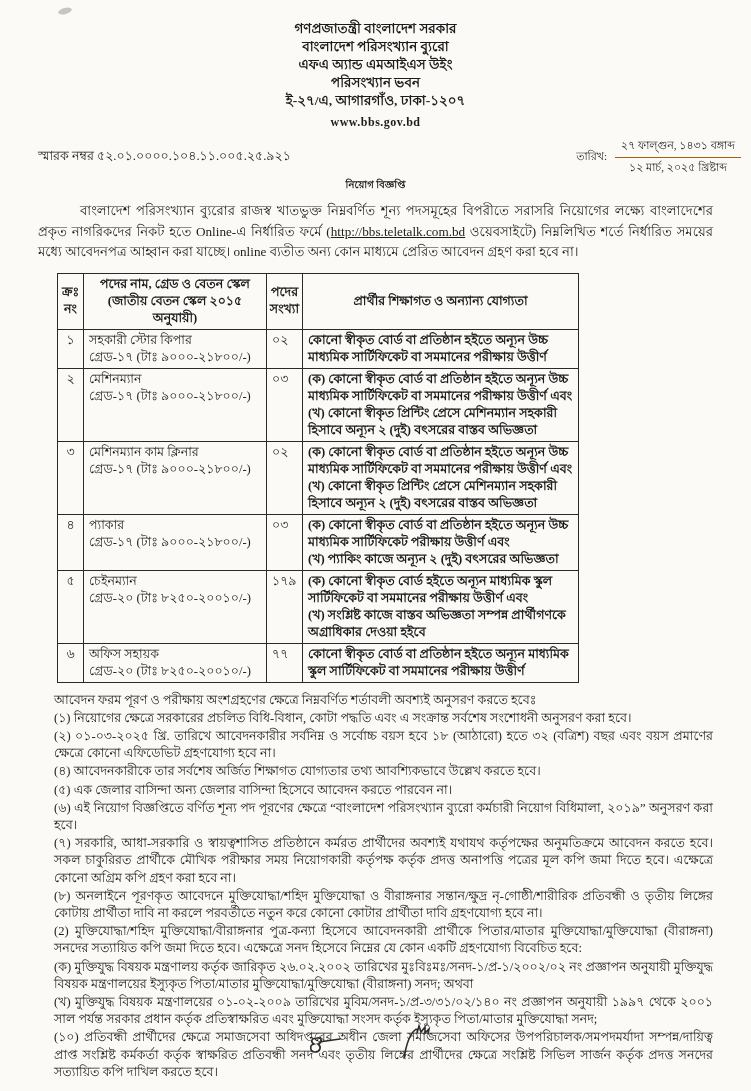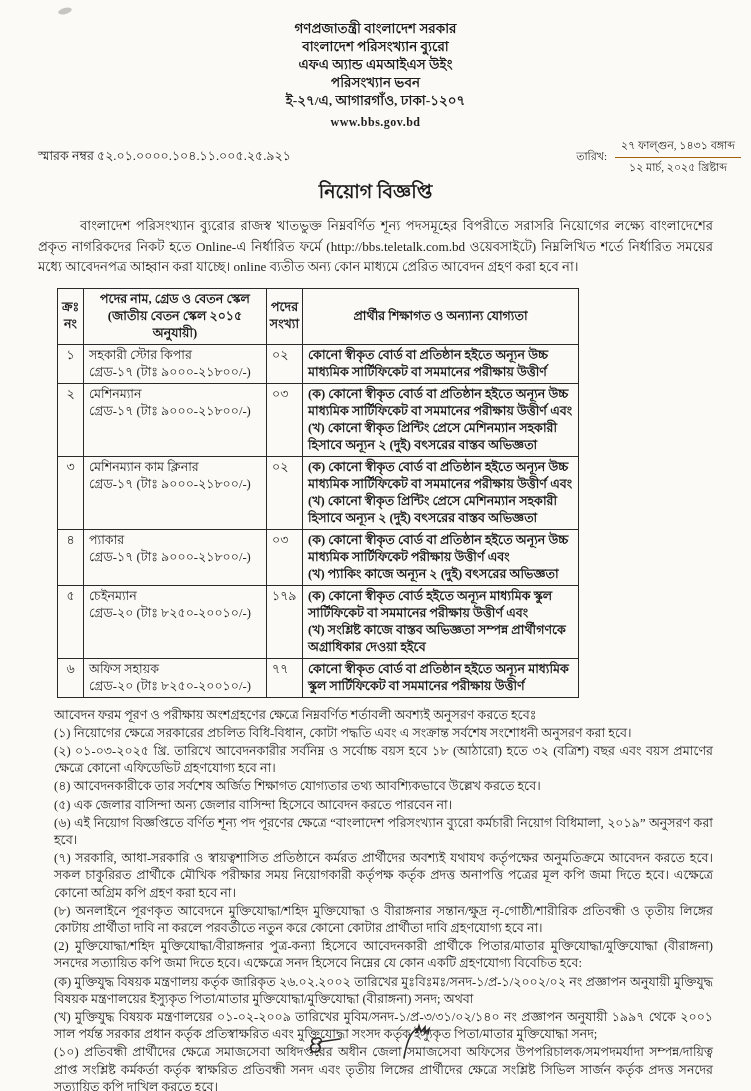--- a/index.html
+++ b/index.html
@@ -14,24 +14,24 @@
   .letterhead .lh-line{display:block;}
   .website{font-size:12px;font-weight:bold;letter-spacing:.5px;margin-top:3px;font-family:"Liberation Serif",serif;}
   
   .memo-row{position:relative;margin-top:6px;padding:0 12px 0 38px;height:38px;}
   .memo-text{font-size:12.6px;position:absolute;left:38px;top:10px;white-space:nowrap;}
   .date-block{position:absolute;right:10px;top:0;display:flex;align-items:center;gap:8px;font-size:11px;}
   .date-frac{display:flex;flex-direction:column;text-align:center;}
   .date-top{padding:0 6px 1px 6px;border-bottom:1px solid #a16207;}
   .date-bottom{padding-top:1px;}
   
-  .notice-title{text-align:center;font-size:19px;font-weight:bold;margin-top:2px;}
+  .notice-title{text-align:center;font-size:10px;font-weight:bold;margin-top:2px;}
   
   .intro{margin:7px 38px 0 38px;font-size:13.2px;line-height:20.5px;text-align:justify;text-indent:42px;}
-  .intro .link{cursor:pointer;color:inherit;}
+  .intro .link{text-decoration:underline;cursor:pointer;color:inherit;}
   
   table.vacancy{border-collapse:collapse;margin:10px 0 0 57px;width:522px;
     font-size:12.6px;line-height:17px;table-layout:fixed;}
   table.vacancy th,table.vacancy td{border:1px solid #2a2a2a;padding:2px 5px;vertical-align:top;}
   table.vacancy th{font-weight:bold;text-align:center;vertical-align:middle;padding:2px 2px;}
   col.c-sl{width:26px;}col.c-post{width:183px;}col.c-count{width:36px;}
   td.sl{text-align:center;}
   td.count{text-align:left;}
   td.qual{white-space:pre-line;text-align:left;font-weight:bold;}
   .post-name,.post-grade{display:block;}

